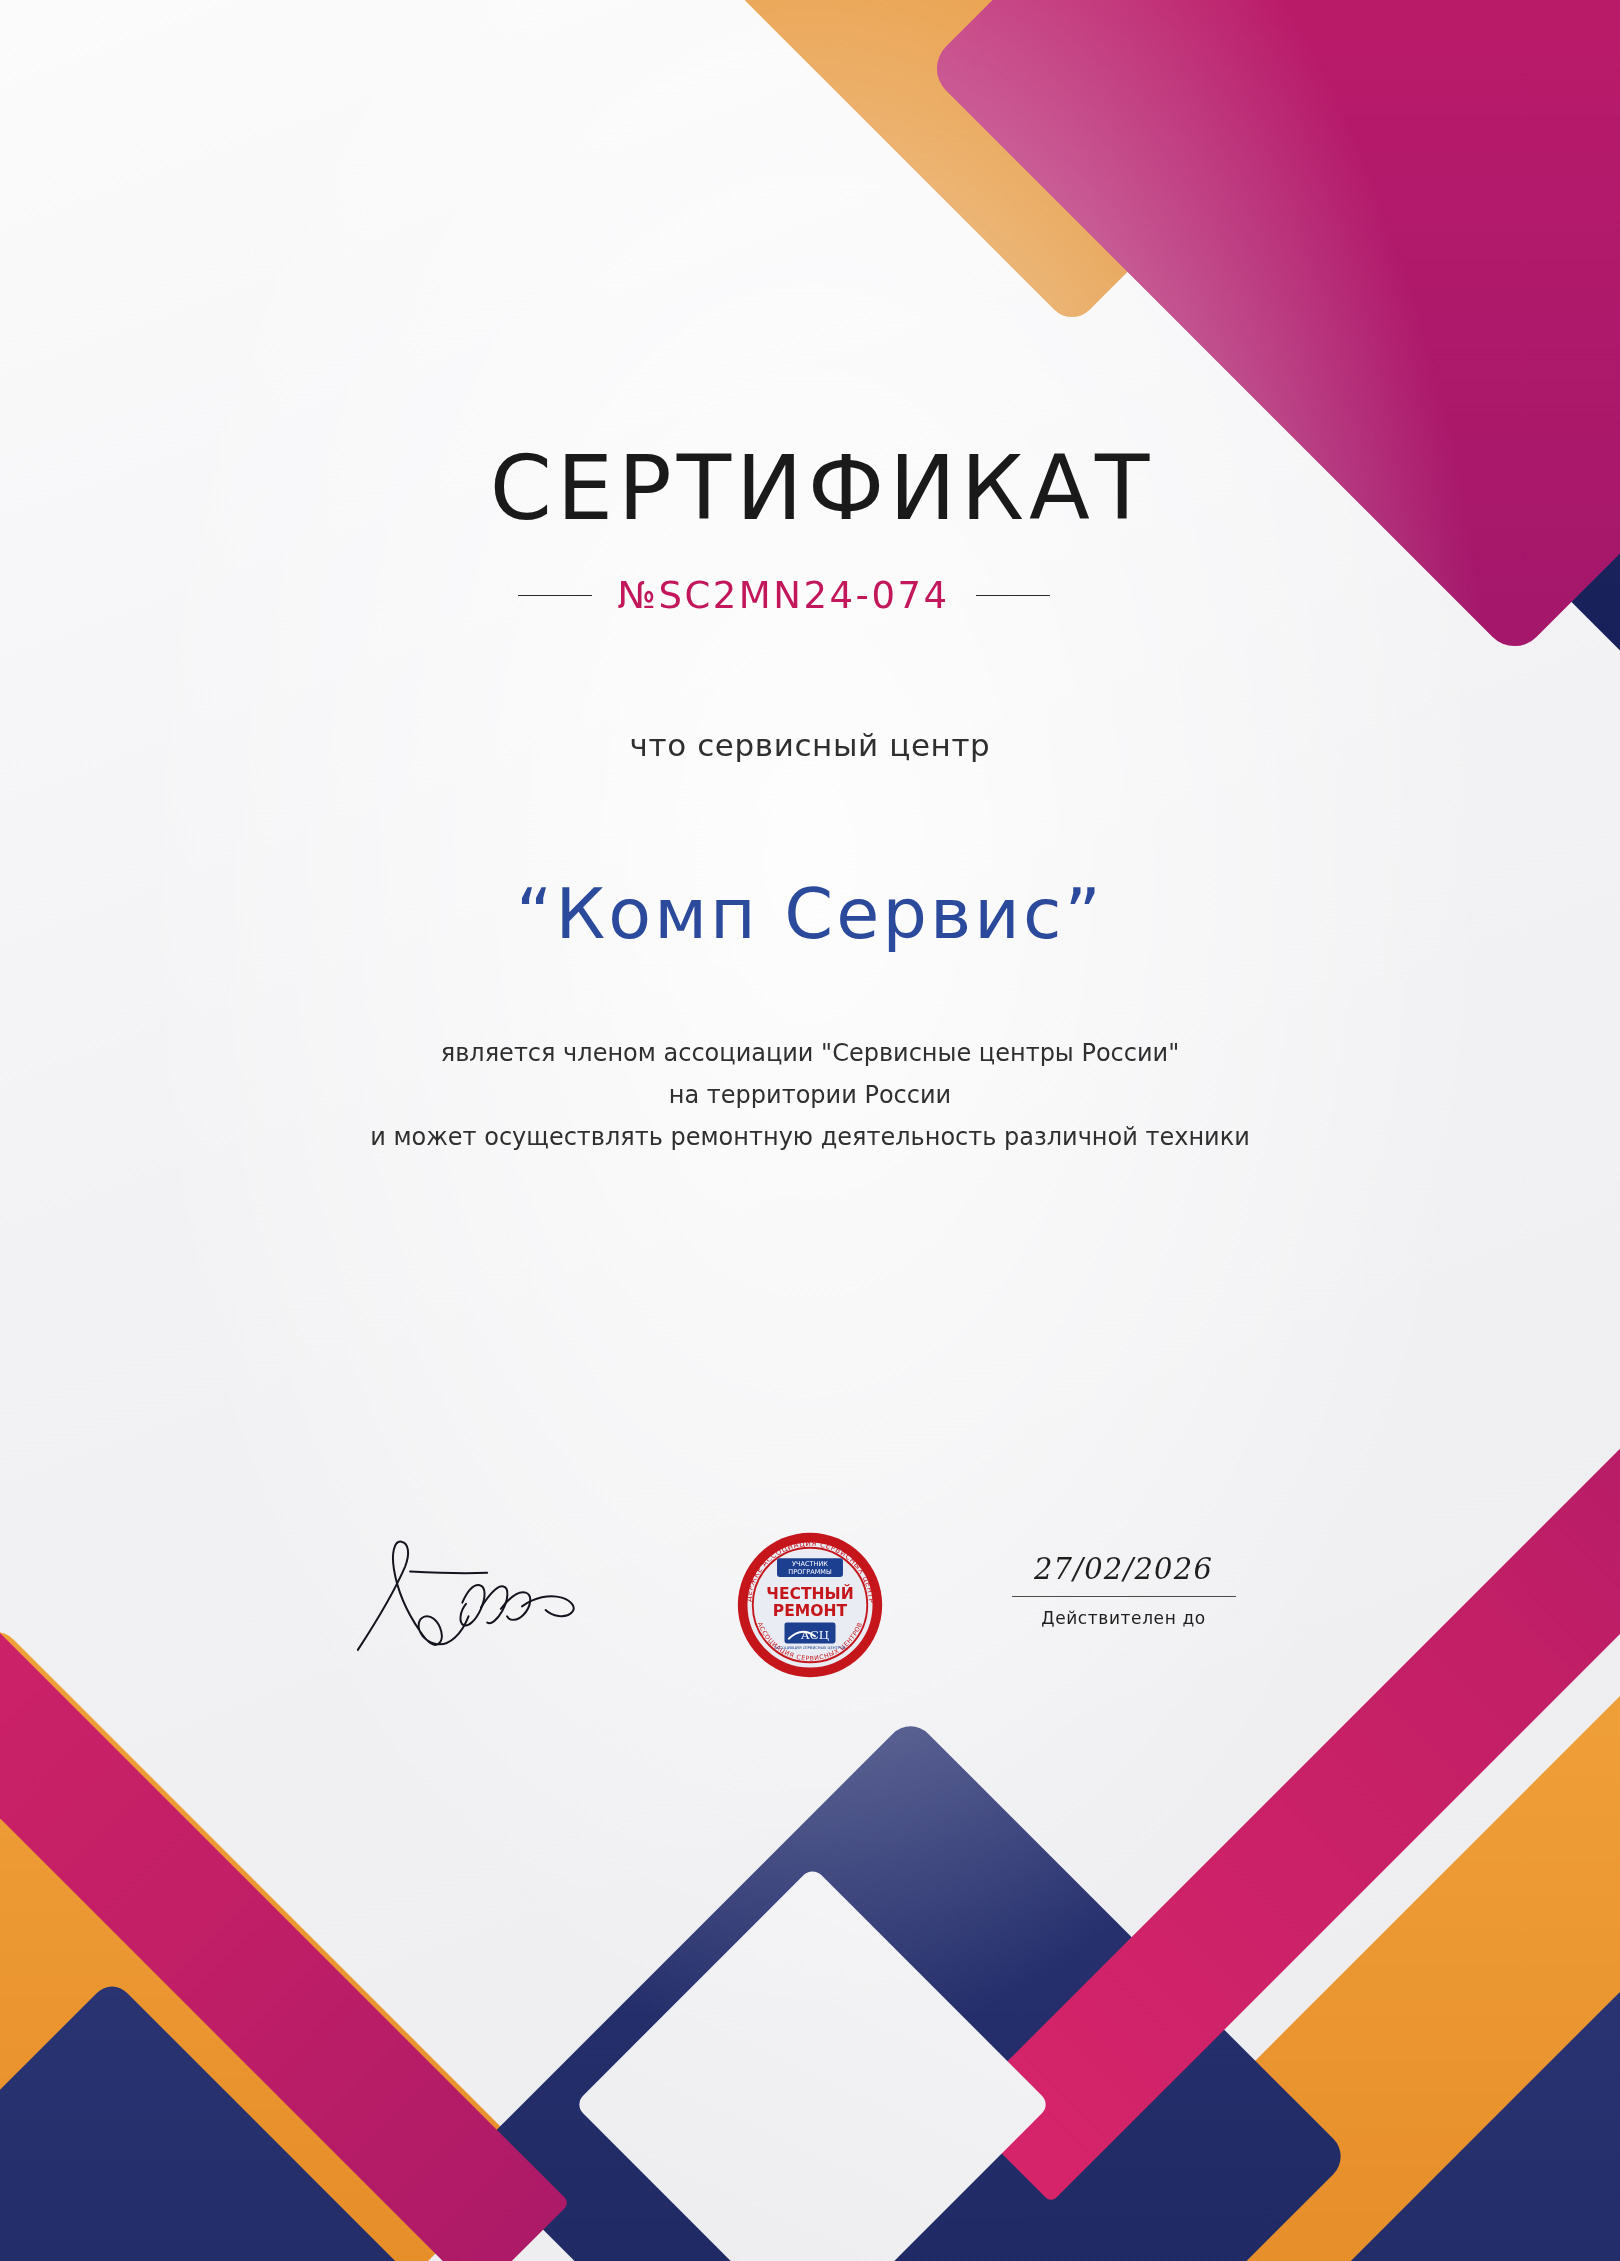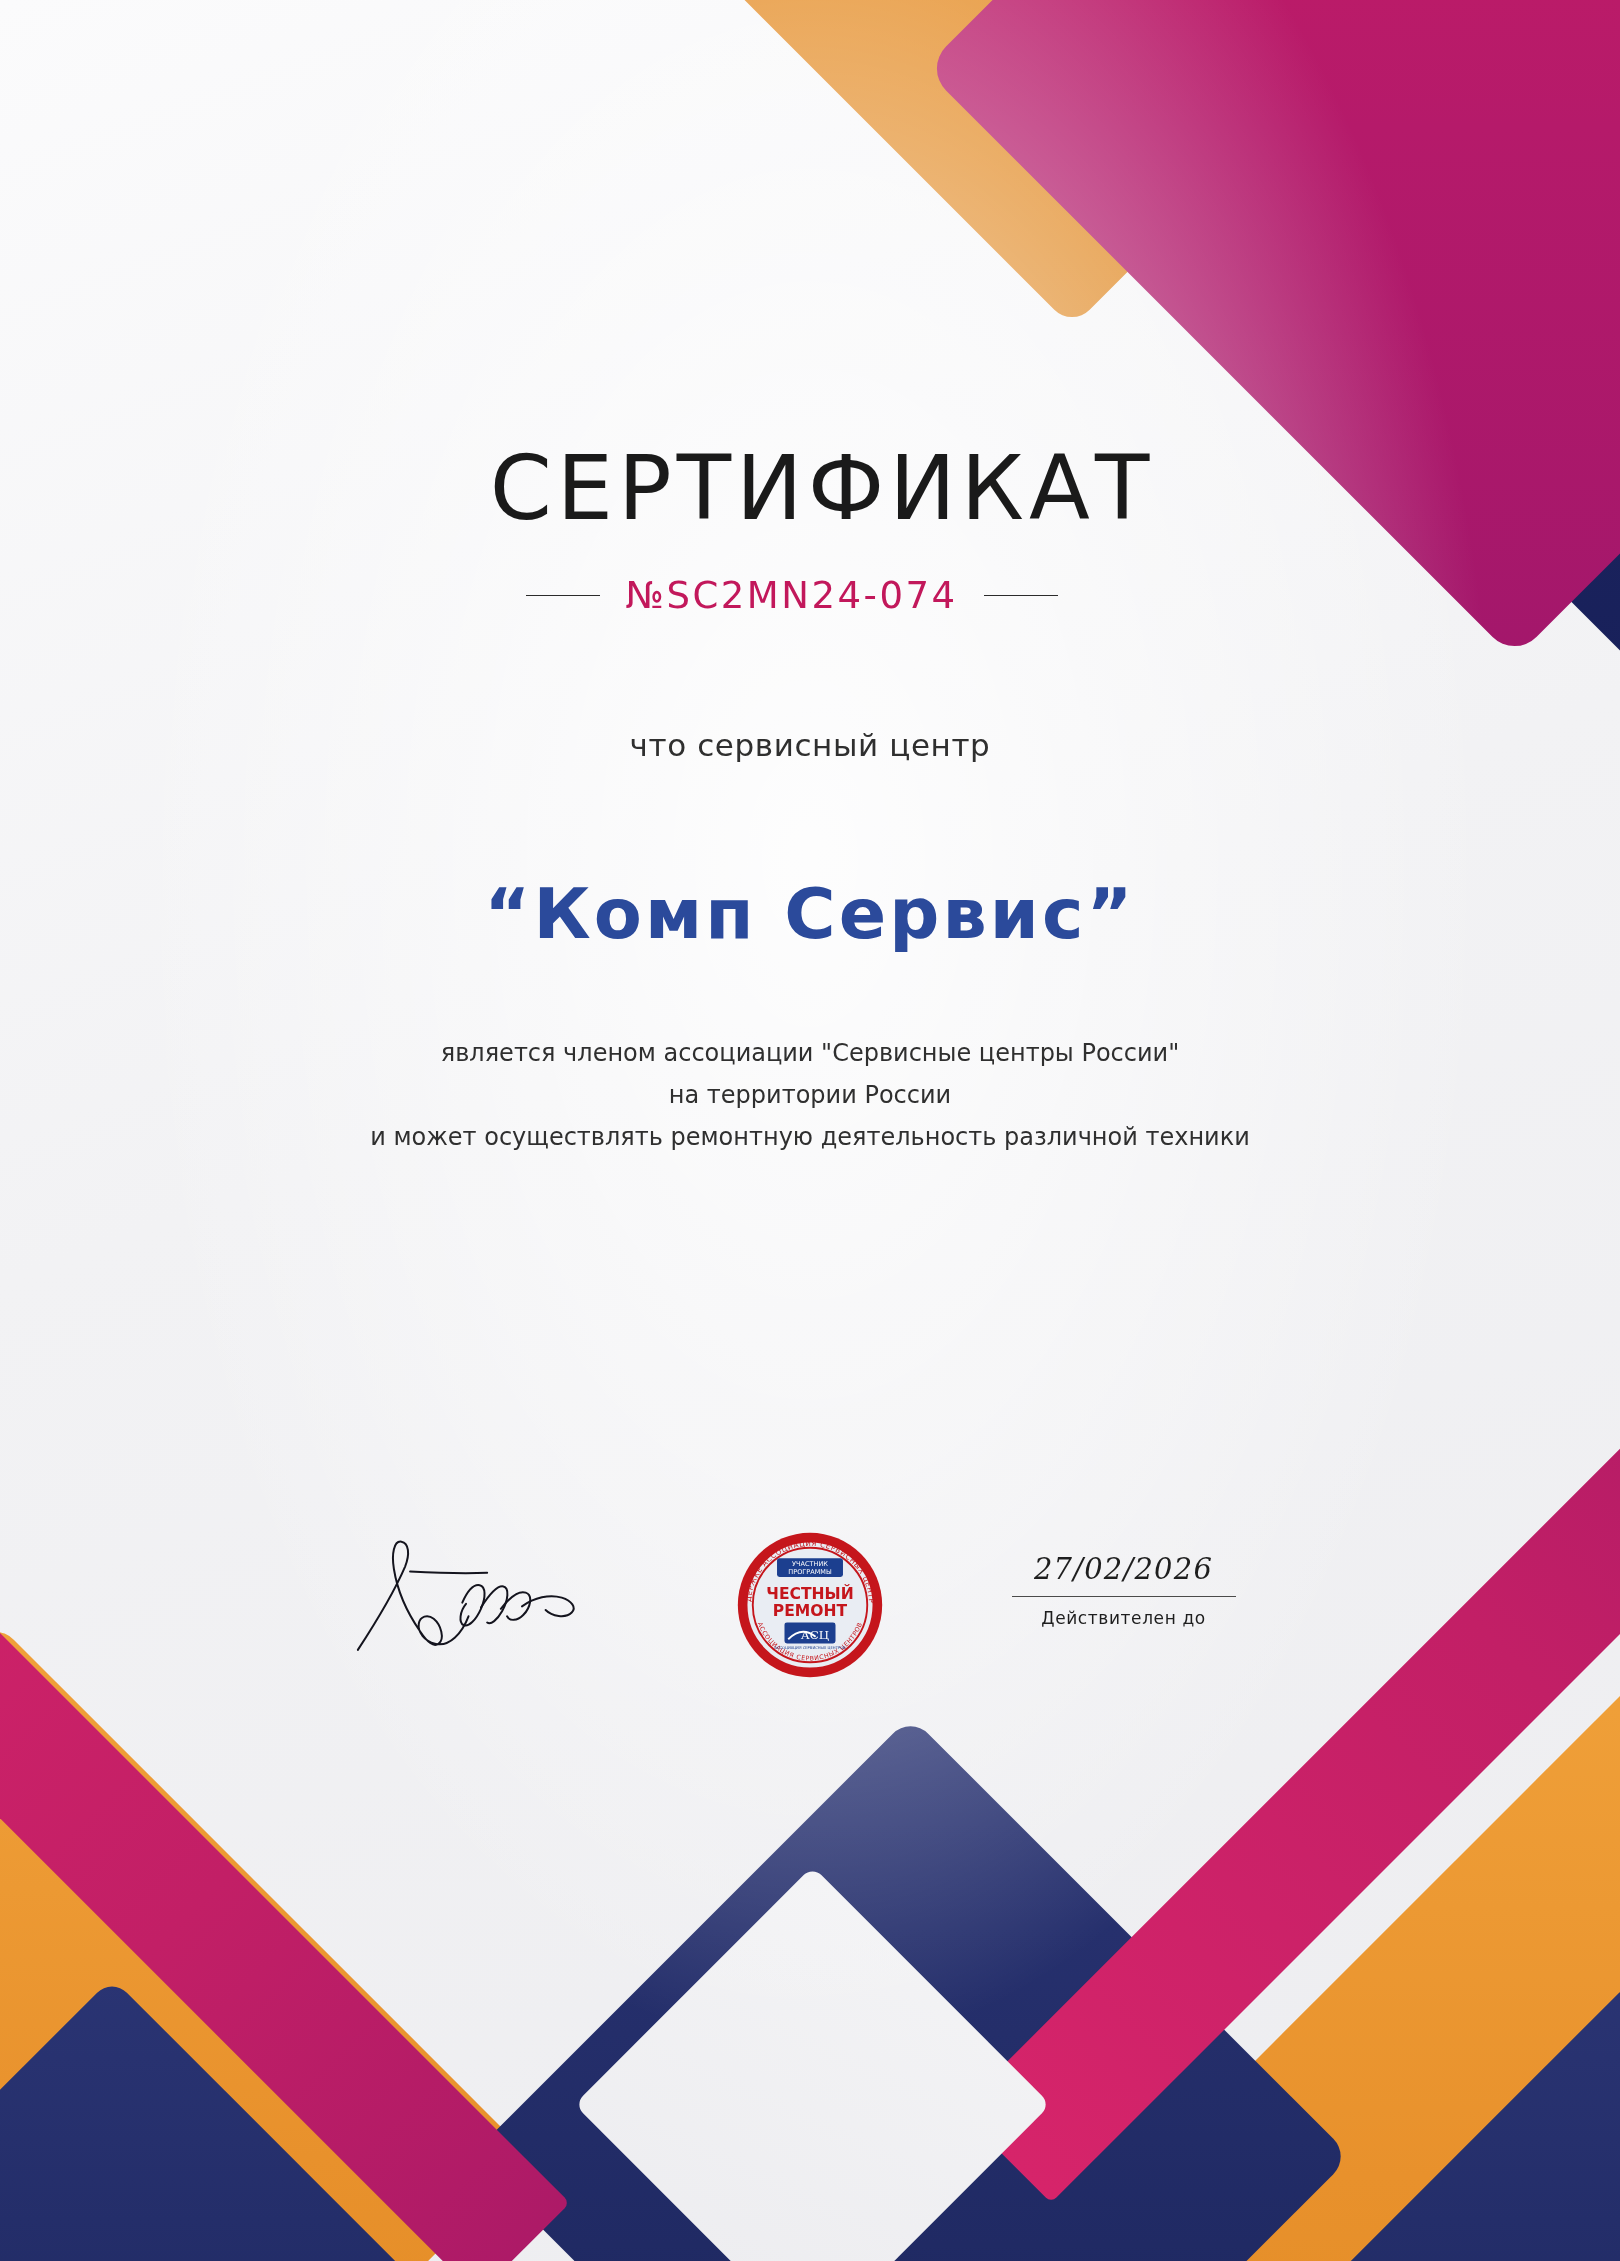--- a/index.html
+++ b/index.html
@@ -162,21 +162,21 @@
     text-align: center;
     font-size: 89px;
     letter-spacing: 5px;
     color: #1a1a1a;
     font-weight: 400;
     font-family: "DejaVu Sans", "Liberation Sans", sans-serif;
   }
   .numrow {
     position: absolute;
     top: 574px;
-    left: 8px;
+    left: 0;
     width: 1567px;
     display: flex;
     align-items: center;
     justify-content: center;
     gap: 26px;
   }
   .numrow .rule {
     width: 74px;
     height: 1.9px;
     background: #2b2b2b;
@@ -201,21 +201,21 @@
   }
   .org-name {
     position: absolute;
     top: 873px;
     left: 0;
     width: 1620px;
     text-align: center;
     font-size: 70px;
     letter-spacing: 3.1px;
     color: #2b4a9b;
-    font-weight: 700;
+    font-weight: 400;
   }
   .description {
     position: absolute;
     top: 1032px;
     left: 0;
     width: 1620px;
     text-align: center;
     font-size: 24px;
     line-height: 1.75;
     color: #2f2f2f;

